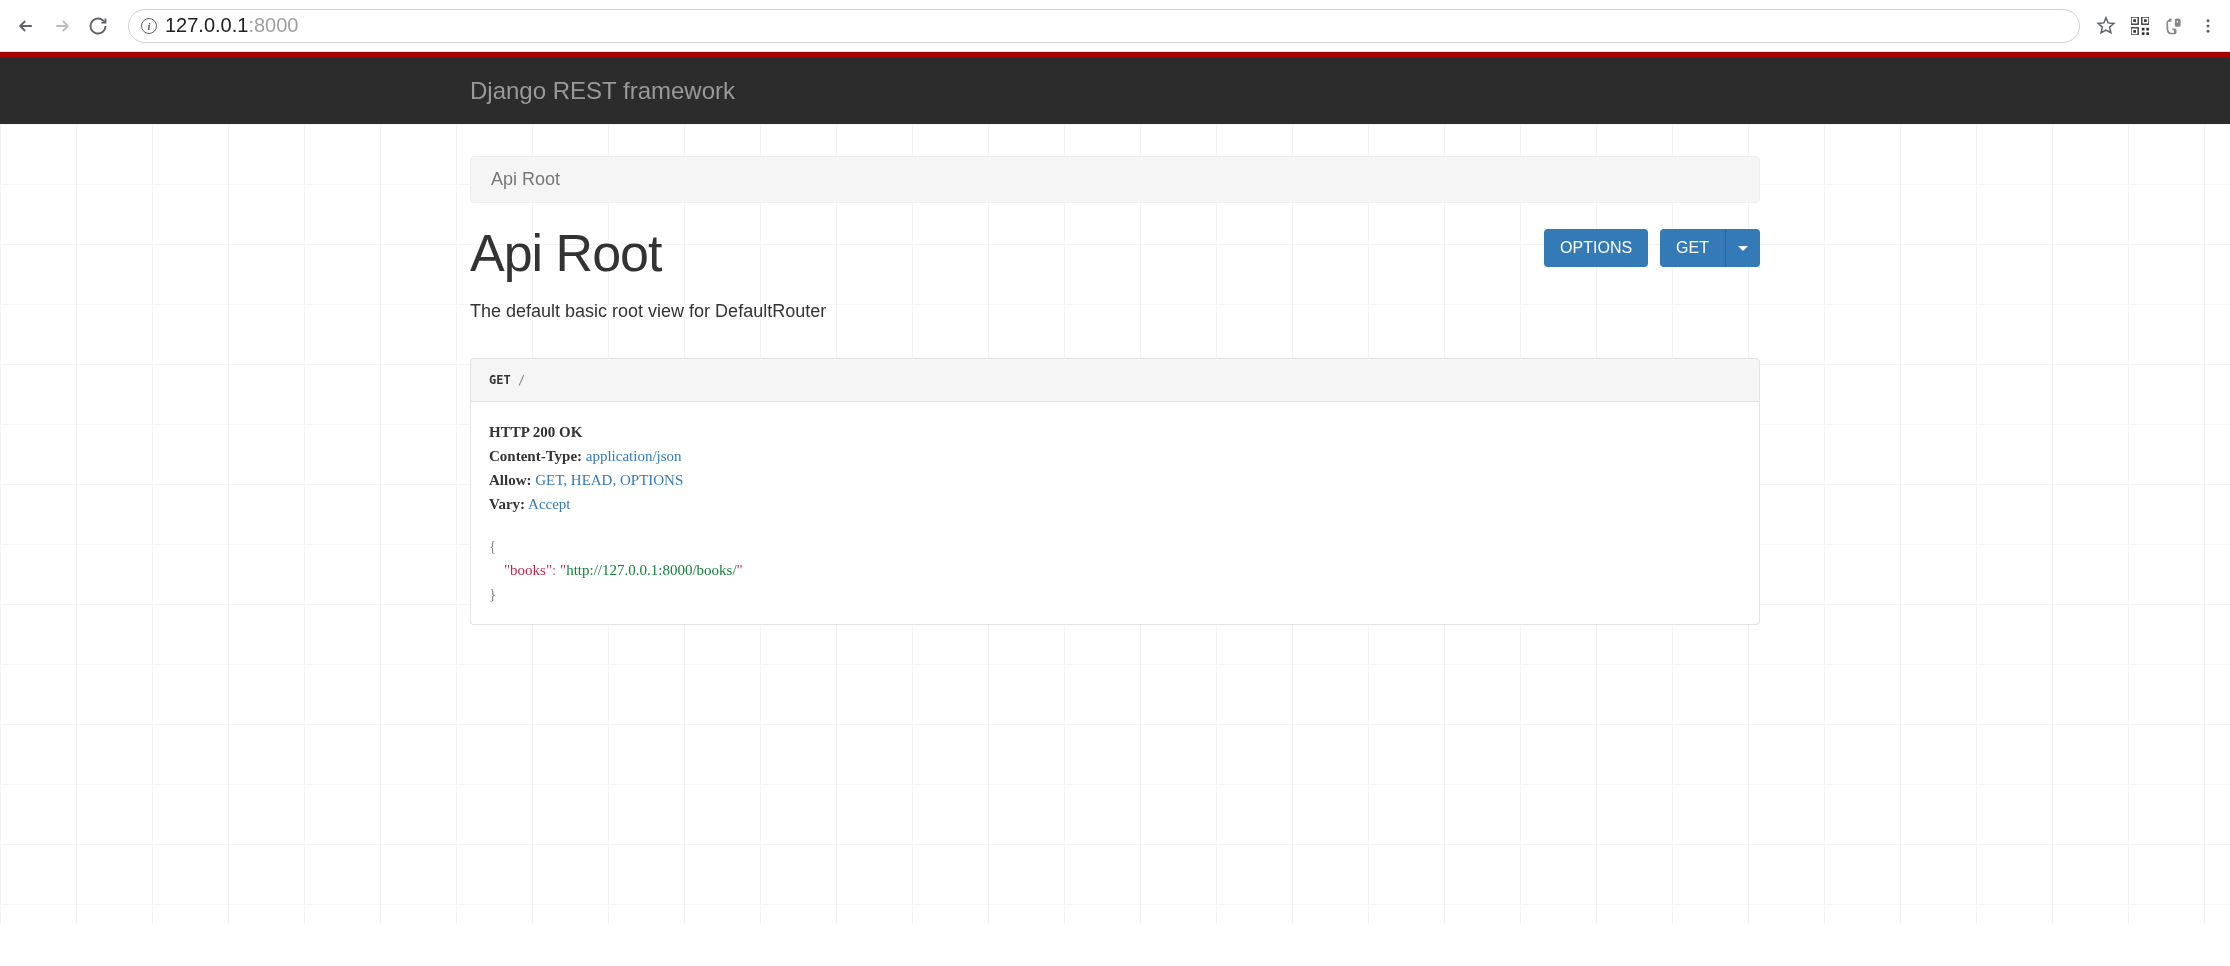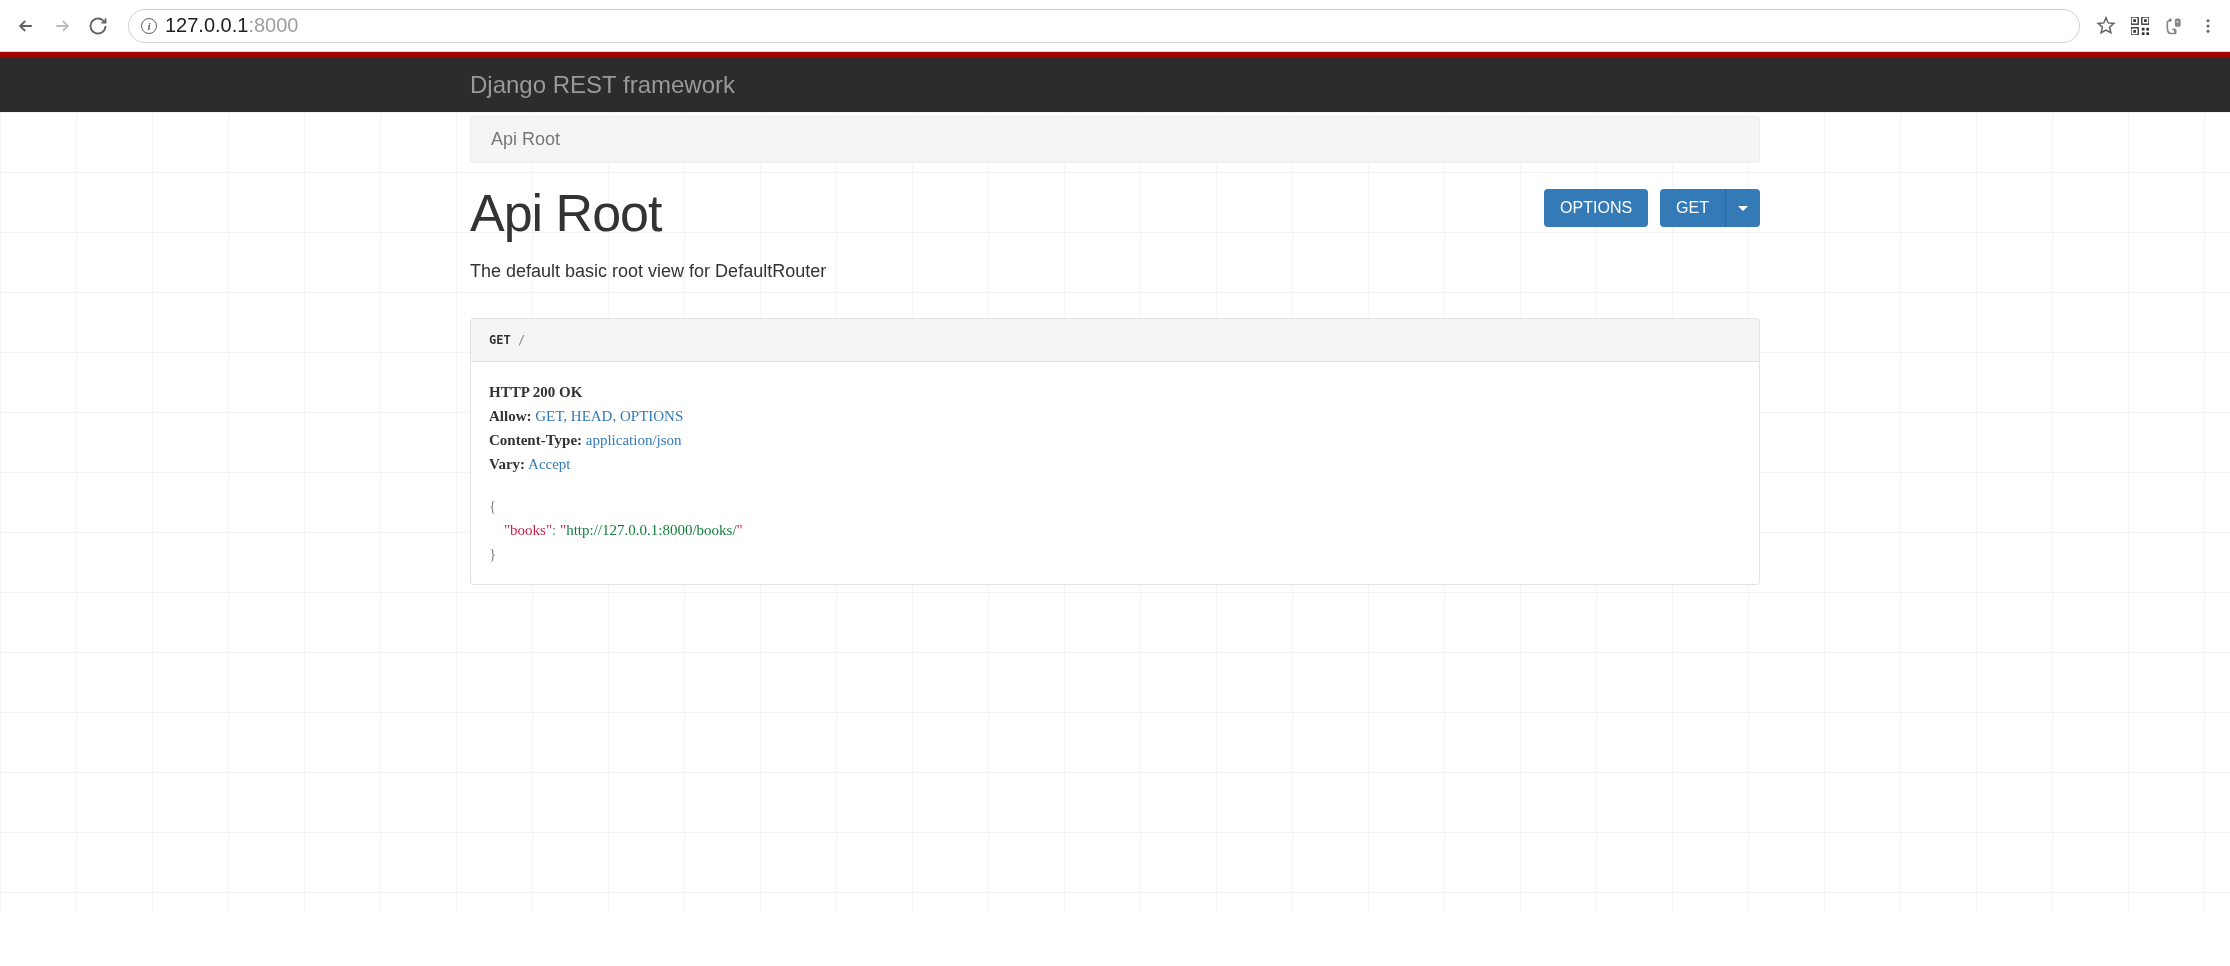--- a/index.html
+++ b/index.html
@@ -13,32 +13,32 @@
     .url-info-icon { width: 16px; height: 16px; border: 1.5px solid #5f6368; border-radius: 50%; display: flex; align-items: center; justify-content: center; font-size: 11px; font-family: serif; color: #5f6368; font-style: italic; font-weight: bold; }
     .url-text { font-size: 20px; color: #202124; }
     .url-text .port { color: #9e9e9e; }
     .toolbar-right { display: flex; align-items: center; gap: 14px; padding-left: 8px; }
     .toolbar-icon { width: 20px; height: 20px; color: #5f6368; cursor: pointer; display: flex; align-items: center; justify-content: center; }
     
     
     .accent-bar { height: 6px; background: #a30000; }
     
     
-    .drf-header { background: #2c2c2c; height: 54px; display: flex; align-items: center; }
+    .drf-header { background: #2c2c2c; height: 66px; display: flex; align-items: center; }
     .drf-header-inner { width: 100%; max-width: 1320px; margin: 0 auto; padding: 0 15px; }
     .drf-brand { color: #999; font-size: 24px; font-weight: 400; text-decoration: none; }
     
     
     .content-area { 
       background-image: 
         linear-gradient(to right, #f4f4f4 1px, transparent 1px),
         linear-gradient(to bottom, #f4f4f4 1px, transparent 1px);
       background-size: 76px 60px;
       min-height: 800px;
-      padding-top: 4px;
+      padding-top: 32px;
     }
     .container { max-width: 1320px; margin: 0 auto; padding: 0 15px; }
     
     
     .breadcrumb { background: #f5f5f5; border: 1px solid #eee; border-radius: 4px; padding: 12px 20px; margin-bottom: 20px; }
     .breadcrumb a { color: #777; font-size: 18px; text-decoration: none; }
     
     
     .page-header-row { display: flex; justify-content: space-between; align-items: flex-start; margin-top: 20px; }
     .page-title { font-size: 52px; font-weight: 300; color: #333; letter-spacing: -1px; }
@@ -155,22 +155,22 @@
     </div>
 
     <p class="description">The default basic root view for DefaultRouter</p>
 
     <div class="request-info">
       <span class="method">GET</span> <span class="path">/</span>
     </div>
 
     <div class="response">
       <div class="status">HTTP 200 OK</div>
+      <div><span class="hdr-name">Content-Type:</span> <span class="hdr-val">application/json</span></div>
       <div><span class="hdr-name">Allow:</span> <span class="hdr-val">GET, HEAD, OPTIONS</span></div>
-      <div><span class="hdr-name">Content-Type:</span> <span class="hdr-val">application/json</span></div>
       <div><span class="hdr-name">Vary:</span> <span class="hdr-val">Accept</span></div>
       <pre class="json"><span>{</span>
     <span class="key">"books"</span><span>:</span> <span class="str"><span>"</span><a class="url-link">http://127.0.0.1:8000/books/</a><span>"</span></span>
 <span>}</span></pre>
     </div>
 
   </div>
 </div>
 
 </body></html>

